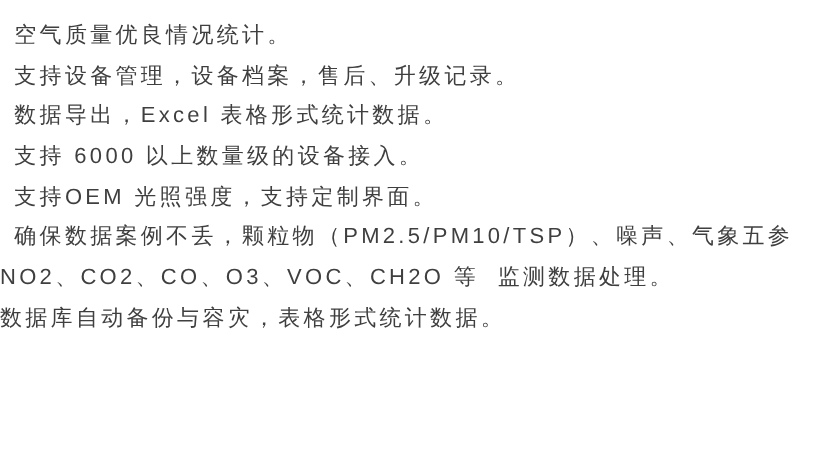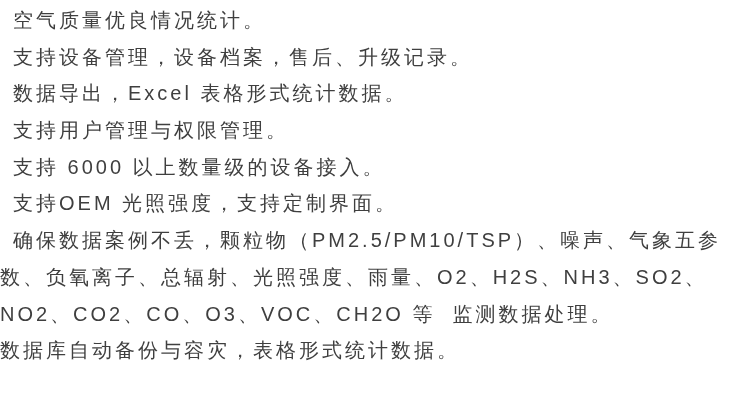--- a/index.html
+++ b/index.html
@@ -7,21 +7,21 @@
     padding: 0;
     background: #ffffff;
   }
   body {
     width: 754px;
     height: 415px;
     overflow: hidden;
     font-family: "Liberation Sans", "DejaVu Sans", sans-serif;
   }
   .doc {
-    padding-top: 2px;
+    padding-top: 14px;
     width: 754px;
   }
   .line {
     white-space: pre;
     font-size: 20px;
     line-height: 36.7px;
     height: 36.7px;
     letter-spacing: 3px;
     color: #3f3f3f;
     padding-left: 0;
@@ -38,29 +38,25 @@
     <div>
       <div class="line first-indent">空气质量优良情况统计。</div>
     </div>
     <div>
       <div class="line first-indent">支持设备管理，设备档案，售后、升级记录。</div>
     </div>
     <div>
       <div class="line first-indent">数据导出，Excel 表格形式统计数据。</div>
     </div>
     <div>
-      <div class="line first-indent">支持用户管理与权限管理。</div>
-    </div>
-    <div>
       <div class="line first-indent">支持 6000 以上数量级的设备接入。</div>
     </div>
     <div>
       <div class="line first-indent">支持OEM 光照强度，支持定制界面。</div>
     </div>
     <div>
       <div class="line first-indent">确保数据案例不丢，颗粒物（PM2.5/PM10/TSP）、噪声、气象五参</div>
-      <div class="line">数、负氧离子、总辐射、光照强度、雨量、O2、H2S、NH3、SO2、</div>
       <div class="line">NO2、CO2、CO、O3、VOC、CH2O 等  监测数据处理。</div>
     </div>
     <div>
       <div class="line">数据库自动备份与容灾，表格形式统计数据。</div>
     </div>
   </div>
 
 </body></html>

